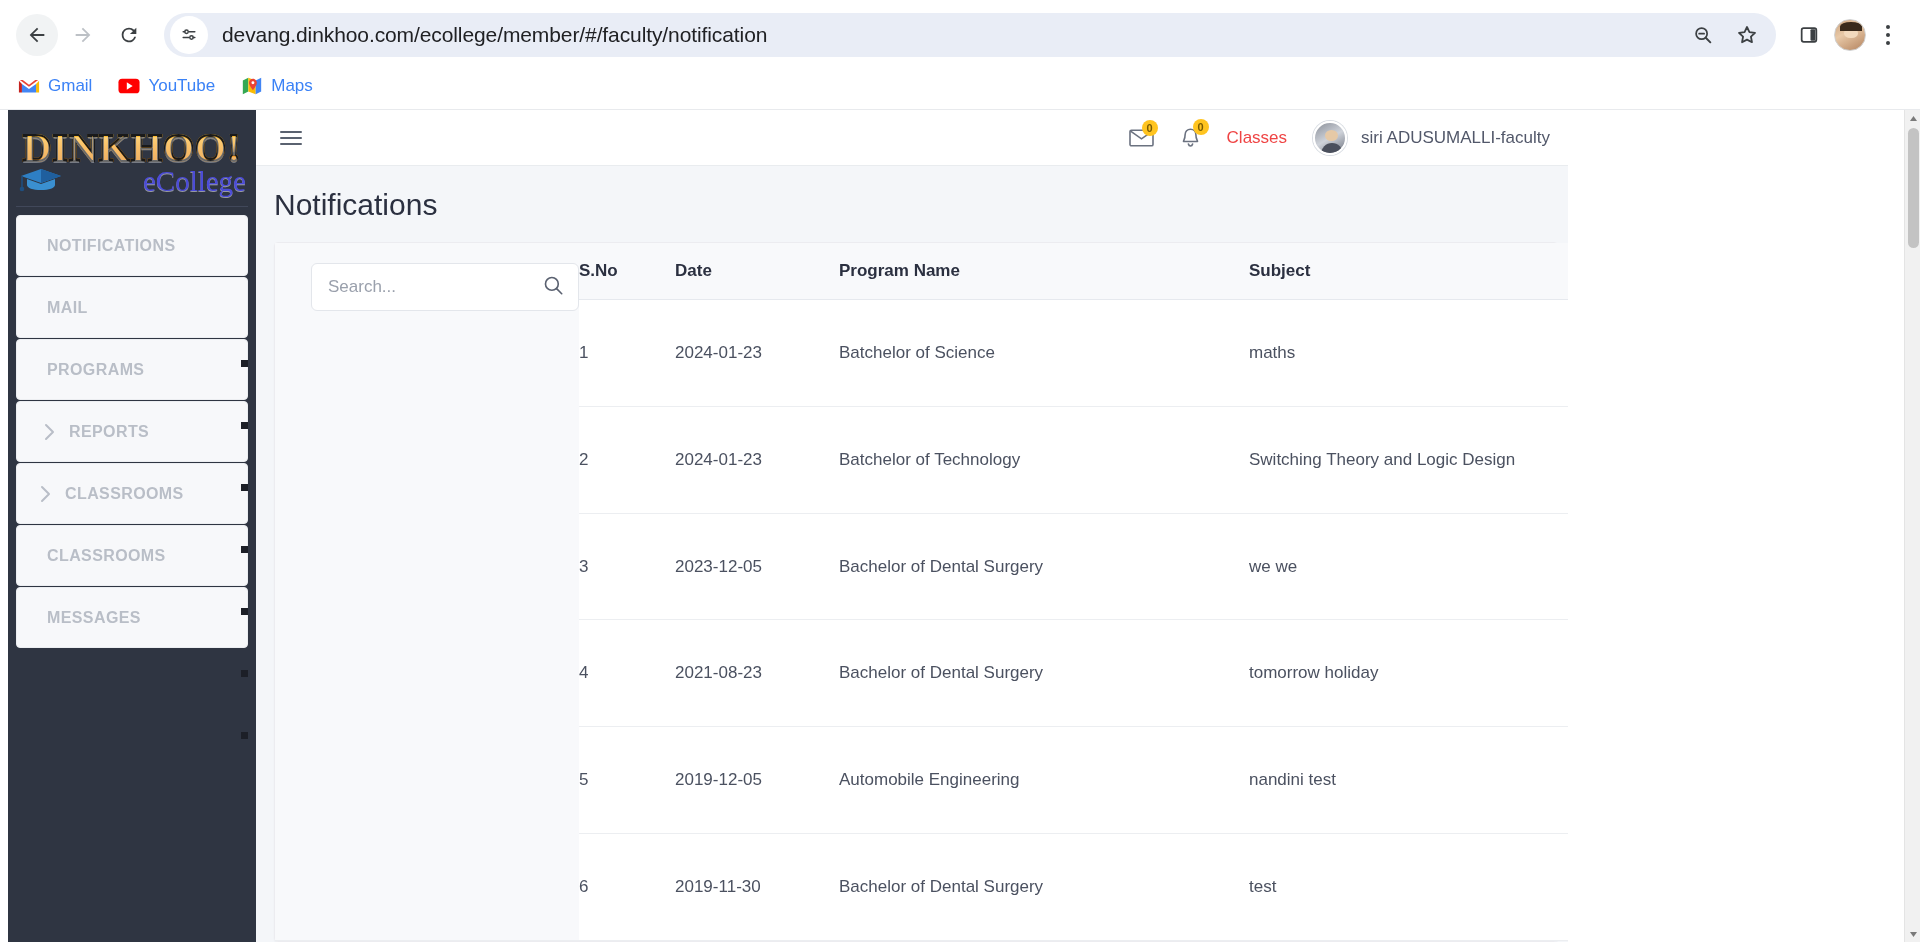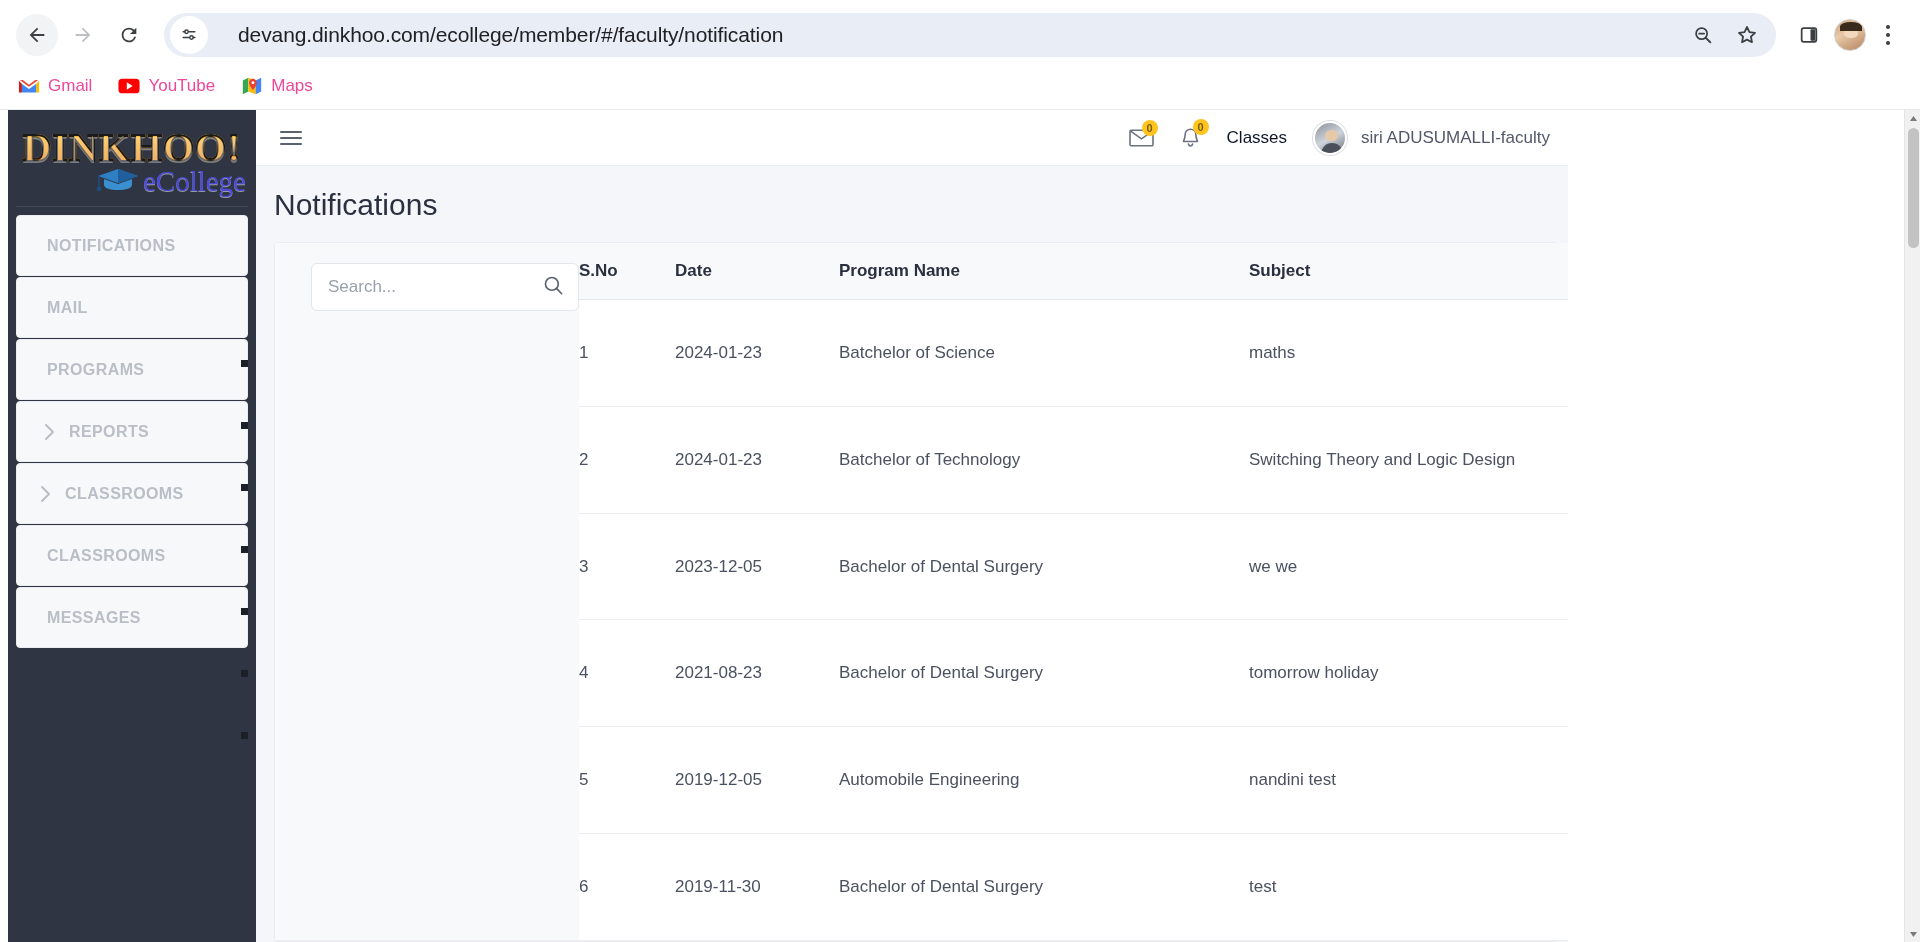--- a/index.html
+++ b/index.html
@@ -47,21 +47,21 @@
   .omnibox-icon {
     width: 38px; height: 38px; border-radius: 50%;
     background: #ffffff;
     display: flex; align-items: center; justify-content: center;
     flex: 0 0 auto;
   }
   .omnibox-url {
     flex: 1 1 auto;
     font-size: 21px;
     color: #202124;
-    padding-left: 30px;
+    padding-left: 14px;
     white-space: nowrap; overflow: hidden; text-overflow: ellipsis;
     letter-spacing: -0.1px;
   }
   .omnibox-actions { display: flex; align-items: center; gap: 6px; flex: 0 0 auto; padding-right: 4px;}
   .omni-btn {
     width: 38px; height: 38px; border-radius: 50%;
     display: flex; align-items: center; justify-content: center;
     cursor: pointer;
   }
   .toolbar-right { display: flex; align-items: center; gap: 6px; margin-left: 10px; flex: 0 0 auto; }
@@ -91,21 +91,21 @@
 
   
   .bookmarks-bar {
     height: 44px;
     display: flex; align-items: center;
     padding: 0 18px; gap: 26px;
     background: #ffffff;
   }
   .bookmark {
     display: flex; align-items: center; gap: 8px;
-    font-size: 17px; color: #ec4899;
+    font-size: 17px; color: #3b82f6;
     cursor: pointer;
   }
   .bm-ico { width: 22px; height: 22px; display:flex; align-items:center; justify-content:center; flex:0 0 auto;}
 
   
   .viewport {
     position: relative;
     width: 1920px;
     height: 832px;
     background: #ffffff;
@@ -142,21 +142,21 @@
     background-clip: text;
     color: transparent;
     -webkit-text-stroke: 2px #1a1a1a;
     paint-order: stroke fill;
     text-shadow: 0 2px 0 rgba(255,255,255,0.35);
     line-height: 1;
     display: inline-block;
   }
   .logo-sub {
     margin-top: -4px;
-    display: flex; align-items: center; justify-content: flex-end; gap: 2px;
+    display: flex; align-items: center; justify-content: space-between; gap: 2px;
   }
   .logo-ecollege {
     font-family: "Liberation Serif", serif;
     font-size: 29px;
     color: #4b4bd8;
     text-shadow: 0 1px 0 rgba(255,255,255,0.5);
     line-height: 1;
   }
   .user-name-side {
     color: #c9ccd4;
@@ -215,21 +215,21 @@
   .icon-badge { position: relative; display:flex; align-items:center; cursor:pointer;}
   .badge {
     position: absolute; top: -8px; left: 13px;
     background: #ffc41f; color: #7a5c00;
     font-size: 11px; font-weight: bold;
     min-width: 16px; height: 16px;
     border-radius: 8px;
     display:flex; align-items:center; justify-content:center;
     padding: 0 4px;
   }
-  .classes-link { font-size: 17px; color: #0f172a; cursor:pointer;}
+  .classes-link { font-size: 17px; color: #ef4444; cursor:pointer;}
   .user-chip { display:flex; align-items:center; gap:12px; cursor:pointer;}
   .avatar-app {
     width: 34px; height: 34px; border-radius: 50%;
     overflow:hidden; flex:0 0 auto;
     background: linear-gradient(150deg,#8a8f99 0%,#cfd3da 50%,#6f7480 100%);
     position: relative;
     border: 2px solid #ffffff;
     box-shadow: 0 0 0 1px #d9dde3;
   }
   .avatar-app::before{

